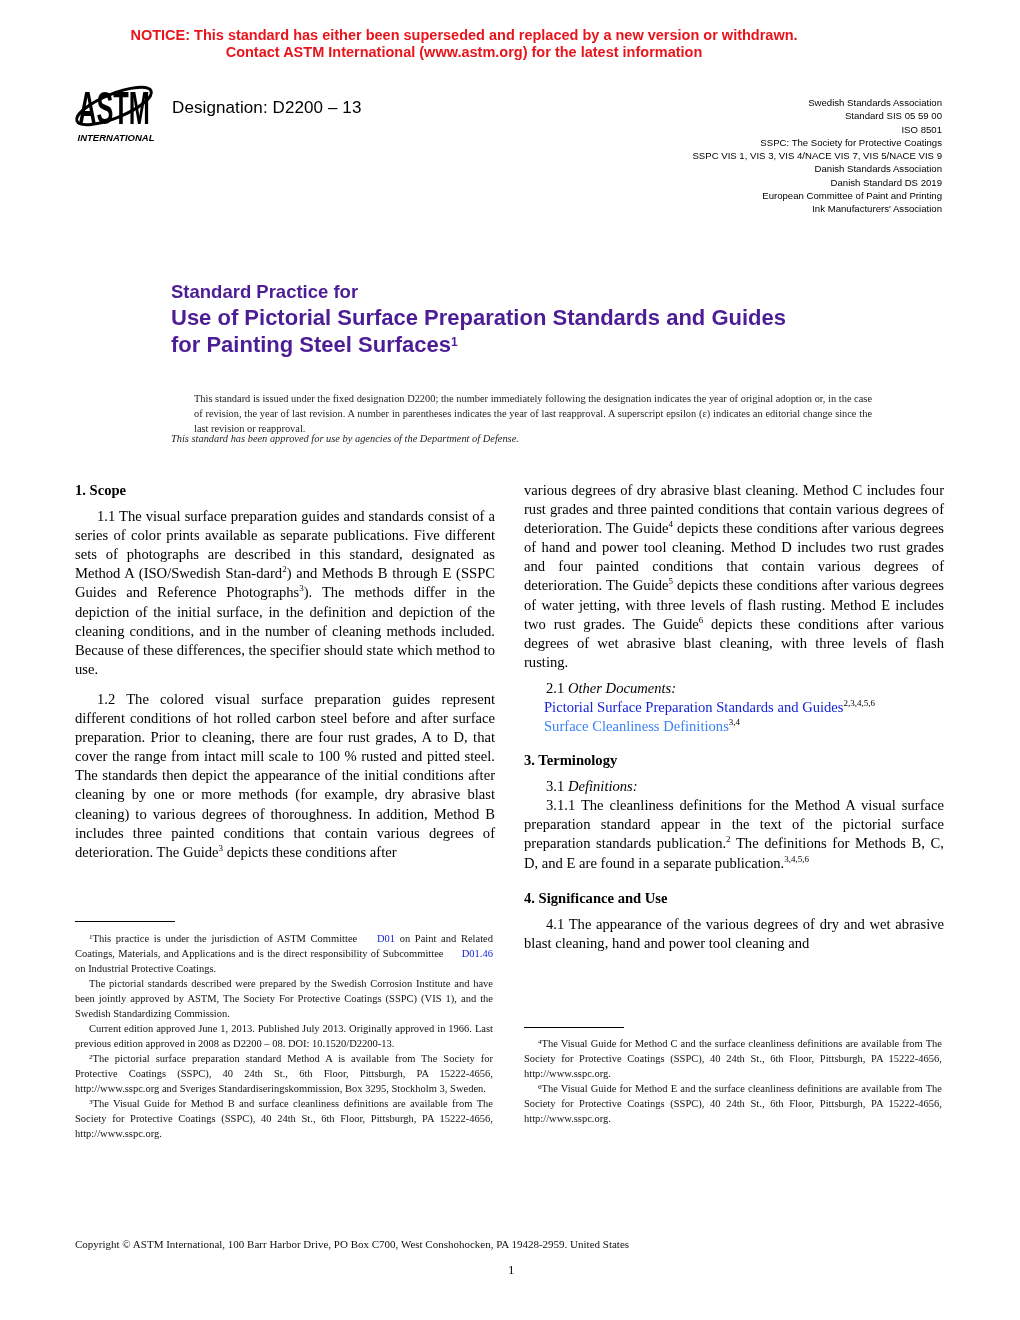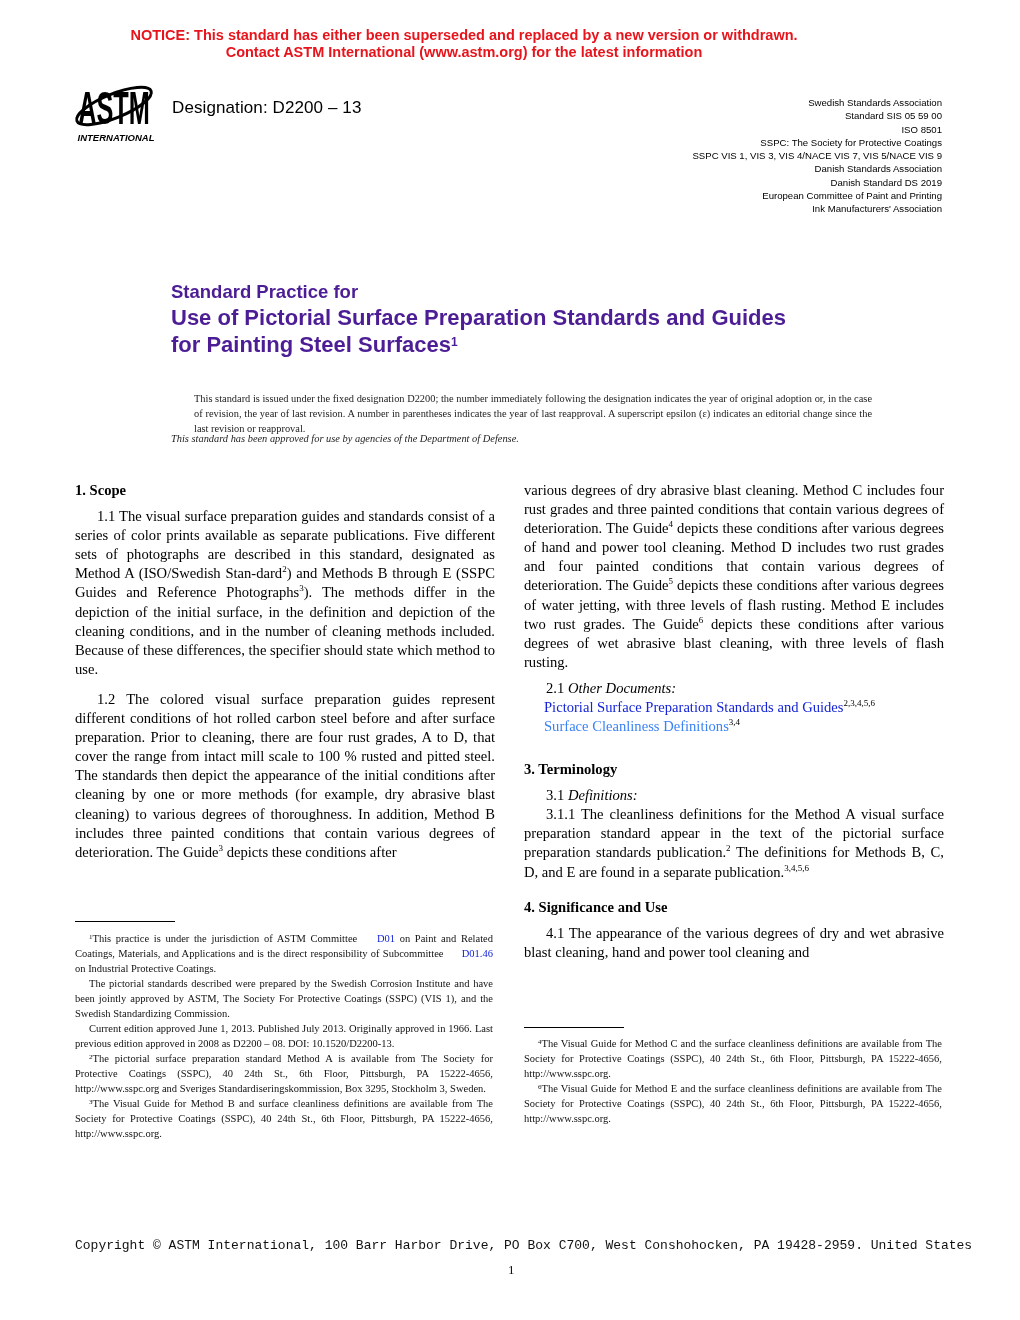--- a/index.html
+++ b/index.html
@@ -42,22 +42,22 @@
 
   .fn-rule { position:absolute; height:1px; width:100px; background:#000; }
   .footnotes { position:absolute; width:418px; font-family:"Liberation Serif", serif; font-size:10.5px;
     line-height:15px; text-align:justify; color:#111; }
   .footnotes p { margin:0; text-indent:14px; }
   #fn-left { left:75px; top:931px; }
   #fn-right { left:524px; top:1036px; }
   .footnotes sup { font-size:7px; vertical-align:top; position:relative; top:-1px; }
   .footnotes a { color:#1424d6; text-decoration:none;margin-left:15px; }
 
-  #copyright { position:absolute; left:75px; top:1238px; font-family:Liberation Mono, monospace;
-    font-size:13px; color:#111; }
+  #copyright { position:absolute; left:75px; top:1238px; font-family:Liberation Serif, serif;
+    font-size:11px; color:#111; }
   #page-num { position:absolute; left:508px; top:1262px; font-family:"Liberation Serif", serif;
     font-size:13px; color:#111; }
 </style>
 </head>
 <body>
 
 <div id="notice" style="color: rgb(232, 20, 28);">
   <div>NOTICE: This standard has either been superseded and replaced by a new version or withdrawn.</div>
   <div>Contact ASTM International (www.astm.org) for the latest information</div>
 </div>
@@ -101,21 +101,21 @@
 
 <div id="col-right" class="col">
   <p><span>various degrees of dry abrasive blast cleaning. Method C includes four rust grades and three painted conditions that contain various degrees of deterioration. The Guide</span><sup class="fn">4</sup><span> depicts these conditions after various degrees of hand and power tool cleaning. Method D includes two rust grades and four painted conditions that contain various degrees of deterioration. The Guide</span><sup class="fn">5</sup><span> depicts these conditions after various degrees of water jetting, with three levels of flash rusting. Method E includes two rust grades. The Guide</span><sup class="fn">6</sup><span> depicts these conditions after various degrees of wet abrasive blast cleaning, with three levels of flash rusting.</span></p>
 
   <p class="indent gap6"><span>2.1</span> <i>Other Documents:</i></p>
   <div class="ref-list">
     <div><a class="ref" style="color: rgb(20, 36, 214);">Pictorial Surface Preparation Standards and Guides</a><sup class="fn">2,3,4,5,6</sup></div>
     <div><a class="ref" style="color: #3b82f6;">Surface Cleanliness Definitions</a><sup class="fn">3,4</sup></div>
   </div>
 
-  <p class="sec-h" style="margin-top:24px">3.  Terminology</p>
+  <p class="sec-h" style="margin-top:15px">3.  Terminology</p>
   <p class="indent gap6"><span>3.1</span> <i>Definitions:</i></p>
   <p class="indent"><span>3.1.1 The cleanliness definitions for the Method A visual surface preparation standard appear in the text of the pictorial surface preparation standards publication.</span><sup class="fn">2</sup><span> The definitions for Methods B, C, D, and E are found in a separate publication.</span><sup class="fn">3,4,5,6</sup></p>
 
   <p class="sec-h" style="margin-top:16px">4.  Significance and Use</p>
   <p class="indent gap6">4.1 The appearance of the various degrees of dry and wet abrasive blast cleaning, hand and power tool cleaning and</p>
 </div>
 
 <div class="fn-rule" style="left:75px; top:921px;"></div>
 <div id="fn-left" class="footnotes">
   <p><sup>1</sup><span>This practice is under the jurisdiction of ASTM Committee </span><a style="color: rgb(20, 36, 214);">D01</a><span> on Paint and Related Coatings, Materials, and Applications and is the direct responsibility of Subcommittee </span><a style="color: rgb(20, 36, 214);">D01.46</a><span> on Industrial Protective Coatings.</span></p>

